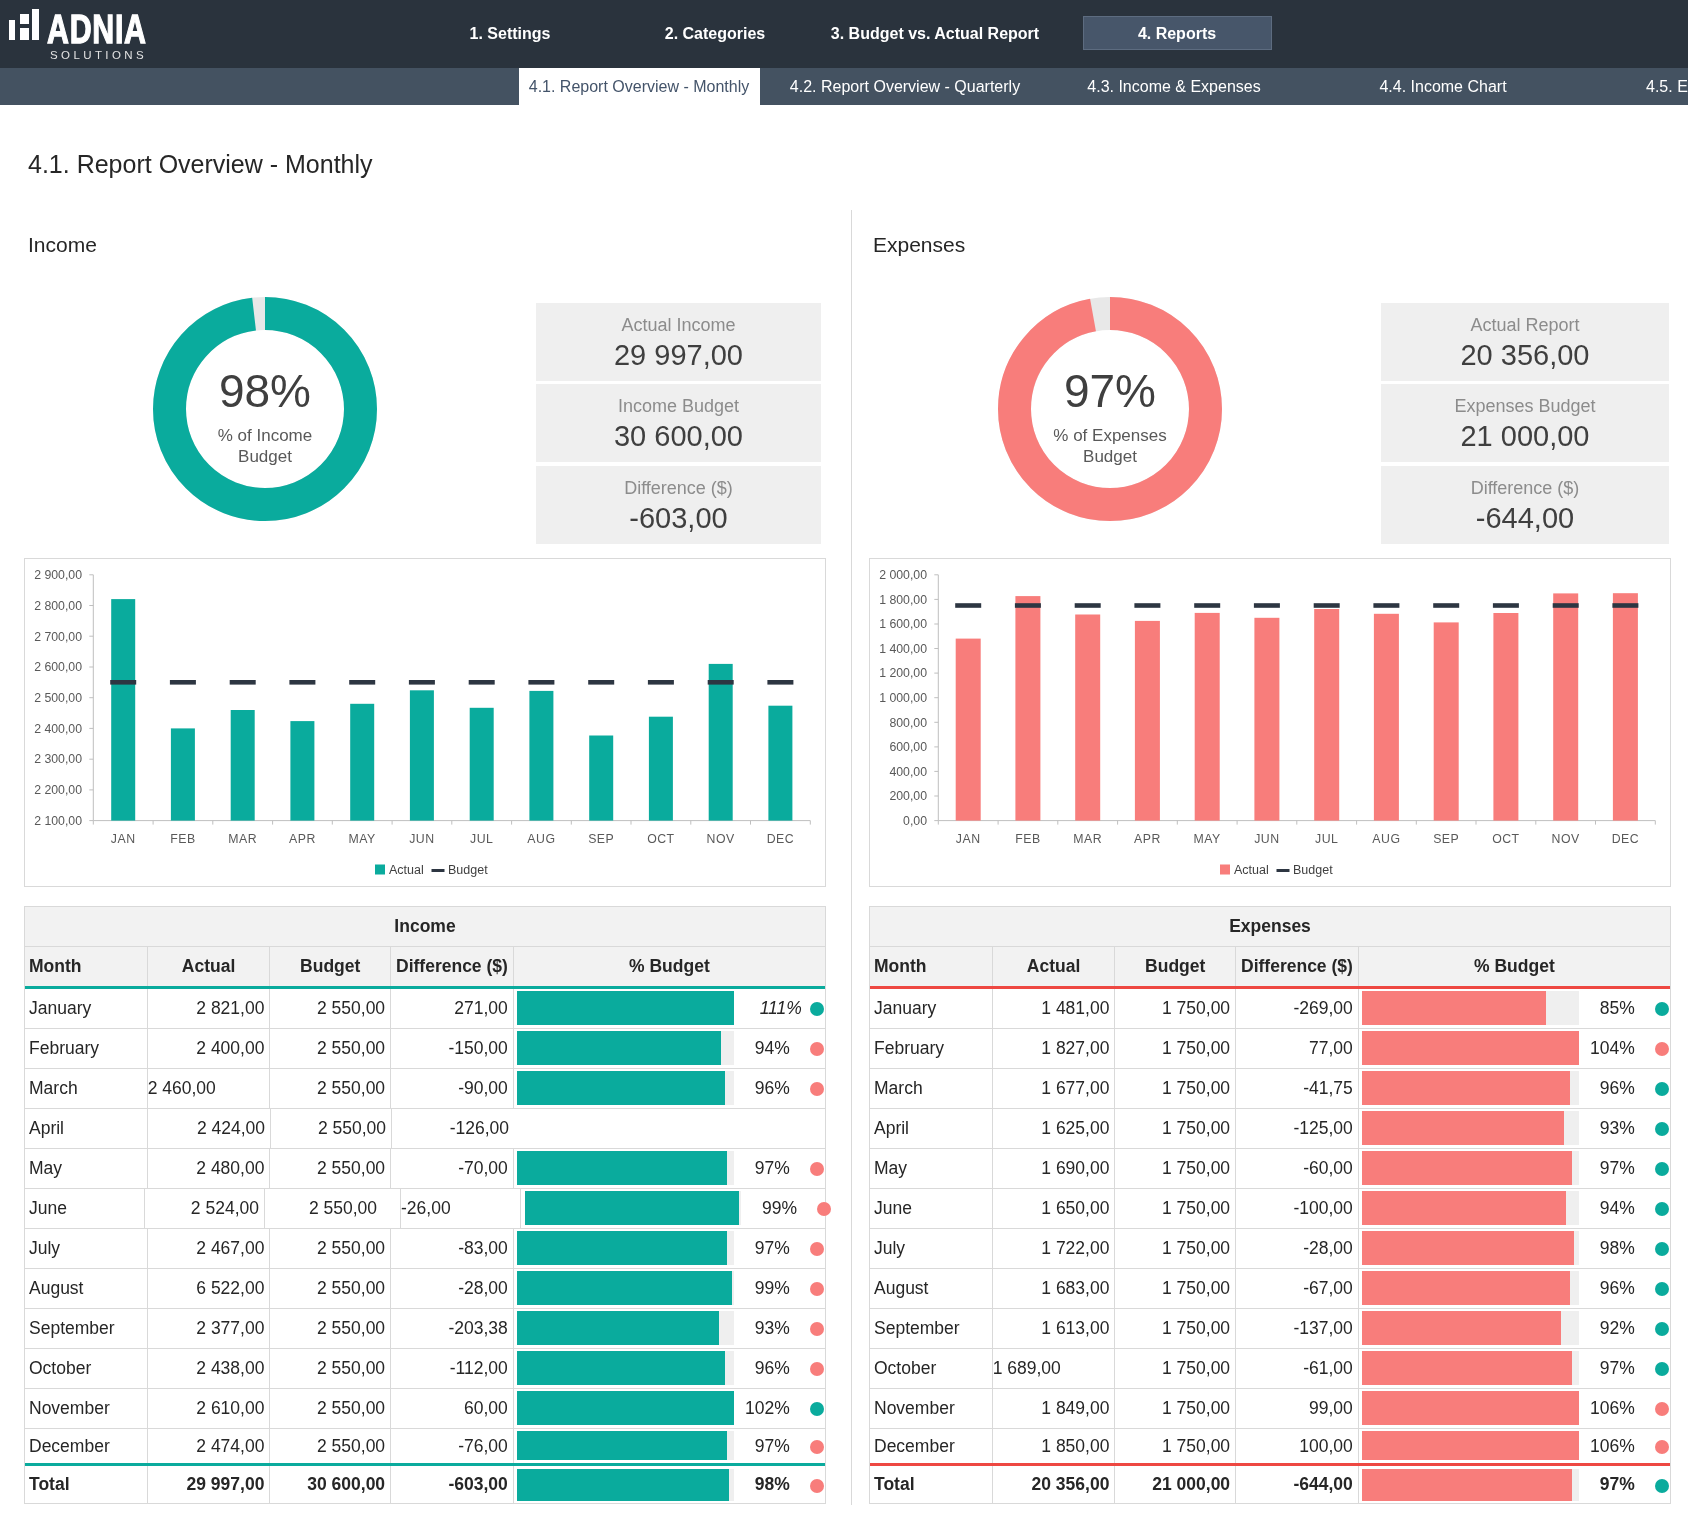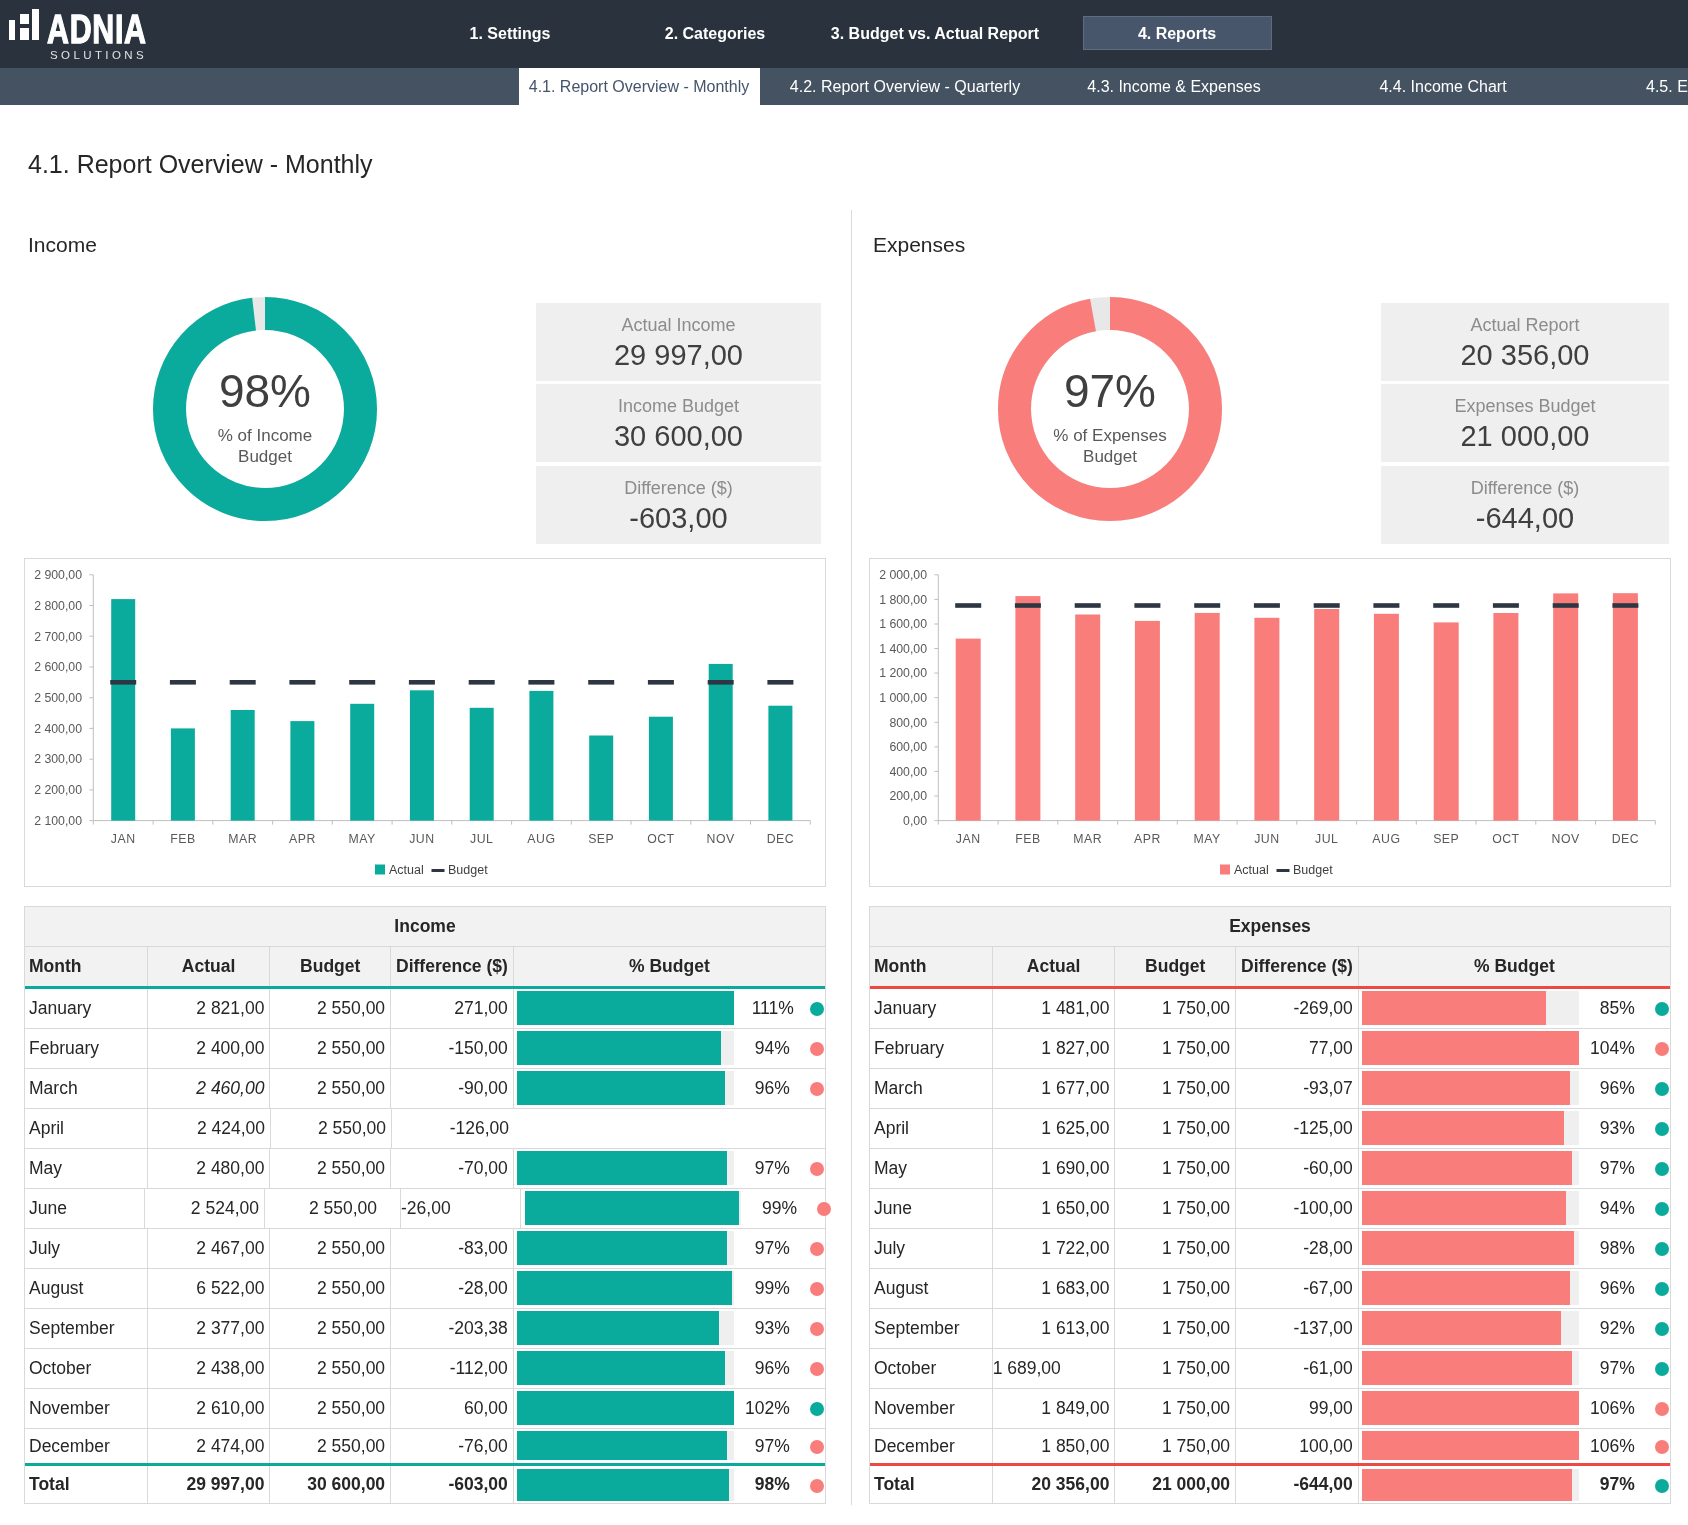--- a/index.html
+++ b/index.html
@@ -235,39 +235,39 @@
     </div>
     <div style="height:3px;background:#0aab9d;"></div>
     <div style="height:39px;display:flex;font-size:17.5px;color:#262626;font-weight:normal;position:relative;">
       <div style="width:122px;line-height:39px;padding-left:4px;box-sizing:border-box;">January</div>
       <div style="width:123px;border-left:1px solid #d9d9d9;line-height:39px;text-align:right;padding-right:5px;box-sizing:border-box;">2 821,00</div>
       <div style="width:121px;border-left:1px solid #d9d9d9;line-height:39px;text-align:right;padding-right:5px;box-sizing:border-box;">2 550,00</div>
       <div style="width:123px;border-left:1px solid #d9d9d9;line-height:39px;text-align:right;padding-right:5px;box-sizing:border-box;">271,00</div>
       <div style="width:313px;border-left:1px solid #d9d9d9;box-sizing:border-box;position:relative;">
         <div style="position:absolute;left:3.5px;top:2.5px;width:216.4px;height:34px;background:#efefef;"></div>
         <div style="position:absolute;left:3.5px;top:2.5px;width:216.4px;height:34px;background:#0aab9d;"></div>
-        <div style="position:absolute;left:220px;top:0;width:60px;line-height:39px;text-align:right;">111%</div>
+        <div style="position:absolute;left:228px;top:0;width:60px;line-height:39px;text-align:right;font-style:italic;">111%</div>
         <div style="position:absolute;left:296.4px;top:13.5px;width:14px;height:14px;border-radius:50%;background:#0aab9d;"></div>
       </div>
     </div>
     <div style="height:39px;border-top:1px solid #d9d9d9;display:flex;font-size:17.5px;color:#262626;font-weight:normal;position:relative;">
       <div style="width:122px;line-height:39px;padding-left:4px;box-sizing:border-box;">February</div>
       <div style="width:123px;border-left:1px solid #d9d9d9;line-height:39px;text-align:right;padding-right:5px;box-sizing:border-box;">2 400,00</div>
       <div style="width:121px;border-left:1px solid #d9d9d9;line-height:39px;text-align:right;padding-right:5px;box-sizing:border-box;">2 550,00</div>
       <div style="width:123px;border-left:1px solid #d9d9d9;line-height:39px;text-align:right;padding-right:5px;box-sizing:border-box;">-150,00</div>
       <div style="width:313px;border-left:1px solid #d9d9d9;box-sizing:border-box;position:relative;">
         <div style="position:absolute;left:3.5px;top:2.5px;width:216.4px;height:34px;background:#efefef;"></div>
         <div style="position:absolute;left:3.5px;top:2.5px;width:203.4px;height:34px;background:#0aab9d;"></div>
         <div style="position:absolute;left:216px;top:0;width:60px;line-height:39px;text-align:right;">94%</div>
         <div style="position:absolute;left:296.4px;top:13.5px;width:14px;height:14px;border-radius:50%;background:#f87d7b;"></div>
       </div>
     </div>
     <div style="height:39px;border-top:1px solid #d9d9d9;display:flex;font-size:17.5px;color:#262626;font-weight:normal;position:relative;">
       <div style="width:122px;line-height:39px;padding-left:4px;box-sizing:border-box;">March</div>
-      <div style="width:123px;border-left:1px solid #d9d9d9;line-height:39px;text-align:right;padding-right:5px;box-sizing:border-box;font-style:italic;">2 460,00</div>
+      <div style="width:123px;border-left:1px solid #d9d9d9;line-height:39px;padding-right:5px;box-sizing:border-box;">2 460,00</div>
       <div style="width:121px;border-left:1px solid #d9d9d9;line-height:39px;text-align:right;padding-right:5px;box-sizing:border-box;">2 550,00</div>
       <div style="width:123px;border-left:1px solid #d9d9d9;line-height:39px;text-align:right;padding-right:5px;box-sizing:border-box;">-90,00</div>
       <div style="width:313px;border-left:1px solid #d9d9d9;box-sizing:border-box;position:relative;">
         <div style="position:absolute;left:3.5px;top:2.5px;width:216.4px;height:34px;background:#efefef;"></div>
         <div style="position:absolute;left:3.5px;top:2.5px;width:207.7px;height:34px;background:#0aab9d;"></div>
         <div style="position:absolute;left:216px;top:0;width:60px;line-height:39px;text-align:right;">96%</div>
         <div style="position:absolute;left:296.4px;top:13.5px;width:14px;height:14px;border-radius:50%;background:#f87d7b;"></div>
       </div>
     </div>
     <div style="height:39px;border-top:1px solid #d9d9d9;display:flex;font-size:17.5px;color:#262626;font-weight:normal;position:relative;">
@@ -417,21 +417,21 @@
         <div style="position:absolute;left:3.5px;top:2.5px;width:216.4px;height:34px;background:#efefef;"></div>
         <div style="position:absolute;left:3.5px;top:2.5px;width:216.4px;height:34px;background:#f87d7b;"></div>
         <div style="position:absolute;left:216px;top:0;width:60px;line-height:39px;text-align:right;">104%</div>
         <div style="position:absolute;left:296.4px;top:13.5px;width:14px;height:14px;border-radius:50%;background:#f87d7b;"></div>
       </div>
     </div>
     <div style="height:39px;border-top:1px solid #d9d9d9;display:flex;font-size:17.5px;color:#262626;font-weight:normal;position:relative;">
       <div style="width:122px;line-height:39px;padding-left:4px;box-sizing:border-box;">March</div>
       <div style="width:123px;border-left:1px solid #d9d9d9;line-height:39px;text-align:right;padding-right:5px;box-sizing:border-box;">1 677,00</div>
       <div style="width:121px;border-left:1px solid #d9d9d9;line-height:39px;text-align:right;padding-right:5px;box-sizing:border-box;">1 750,00</div>
-      <div style="width:123px;border-left:1px solid #d9d9d9;line-height:39px;text-align:right;padding-right:5px;box-sizing:border-box;">-93,07</div>
+      <div style="width:123px;border-left:1px solid #d9d9d9;line-height:39px;text-align:right;padding-right:5px;box-sizing:border-box;">-41,75</div>
       <div style="width:313px;border-left:1px solid #d9d9d9;box-sizing:border-box;position:relative;">
         <div style="position:absolute;left:3.5px;top:2.5px;width:216.4px;height:34px;background:#efefef;"></div>
         <div style="position:absolute;left:3.5px;top:2.5px;width:207.7px;height:34px;background:#f87d7b;"></div>
         <div style="position:absolute;left:216px;top:0;width:60px;line-height:39px;text-align:right;">96%</div>
         <div style="position:absolute;left:296.4px;top:13.5px;width:14px;height:14px;border-radius:50%;background:#0aab9d;"></div>
       </div>
     </div>
     <div style="height:39px;border-top:1px solid #d9d9d9;display:flex;font-size:17.5px;color:#262626;font-weight:normal;position:relative;">
       <div style="width:122px;line-height:39px;padding-left:4px;box-sizing:border-box;">April</div>
       <div style="width:123px;border-left:1px solid #d9d9d9;line-height:39px;text-align:right;padding-right:5px;box-sizing:border-box;">1 625,00</div>

